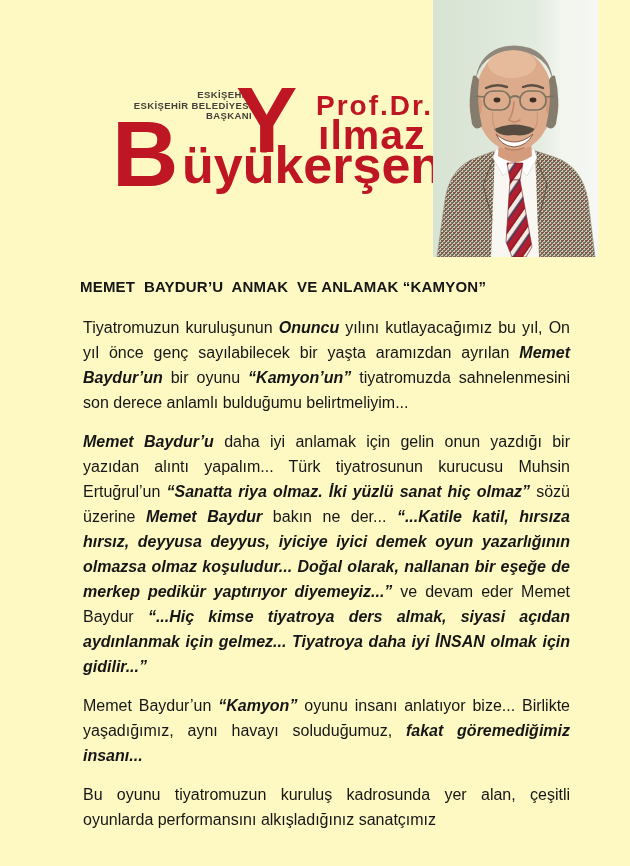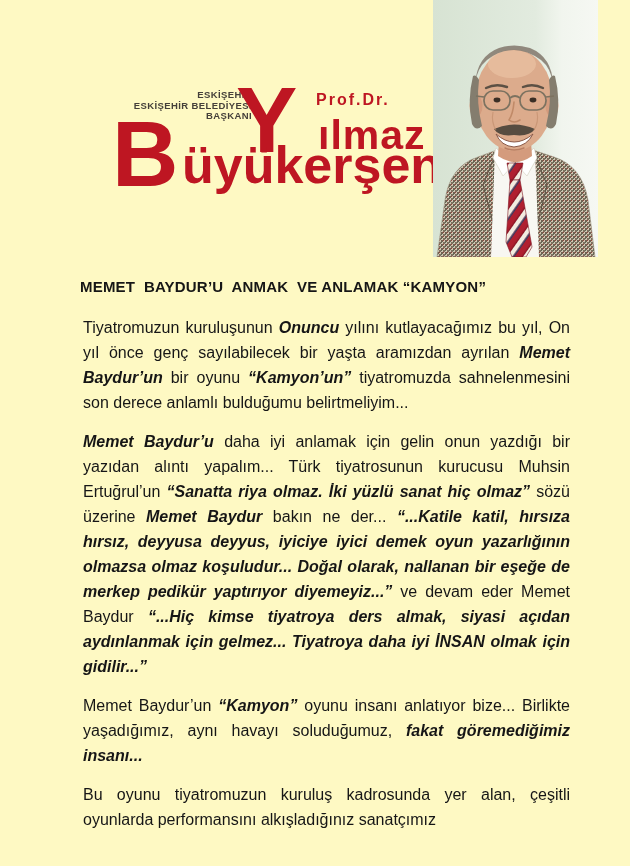--- a/index.html
+++ b/index.html
@@ -11,21 +11,21 @@
     position:absolute;left:70px;top:90px;width:182px;text-align:right;
     font-size:9.5px;line-height:10.5px;font-weight:bold;letter-spacing:.4px;
     color:var(--logo_dark,#45403a);
   }
   .logo-big{
     position:absolute;font-weight:bold;color:var(--accent_red,#be1622);
     line-height:1;white-space:pre;
   }
   .logo-y{left:236px;top:74px;font-size:92px;}
   .logo-b{left:112px;top:108px;font-size:92px;}
-  .logo-prof{left:316px;top:92px;font-size:16px;letter-spacing:2px;}
+  .logo-prof{left:316px;top:92px;font-size:28px;letter-spacing:2px;}
   .logo-ilmaz{left:318px;top:115px;font-size:41px;letter-spacing:1px;}
   .logo-uyukersen{left:182px;top:139px;font-size:52px;}
   
   .portrait{position:absolute;left:433px;top:0;width:165px;height:257px;}
   
   .doc-body{
     position:absolute;left:80px;top:274px;width:490px;
     font-size:16px;line-height:25px;text-align:justify;
   }
   .doc-heading{

